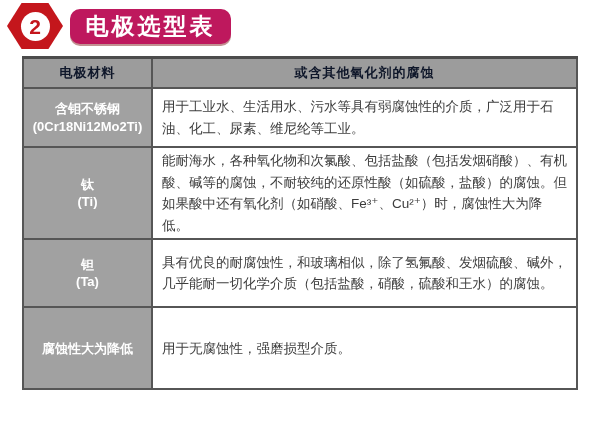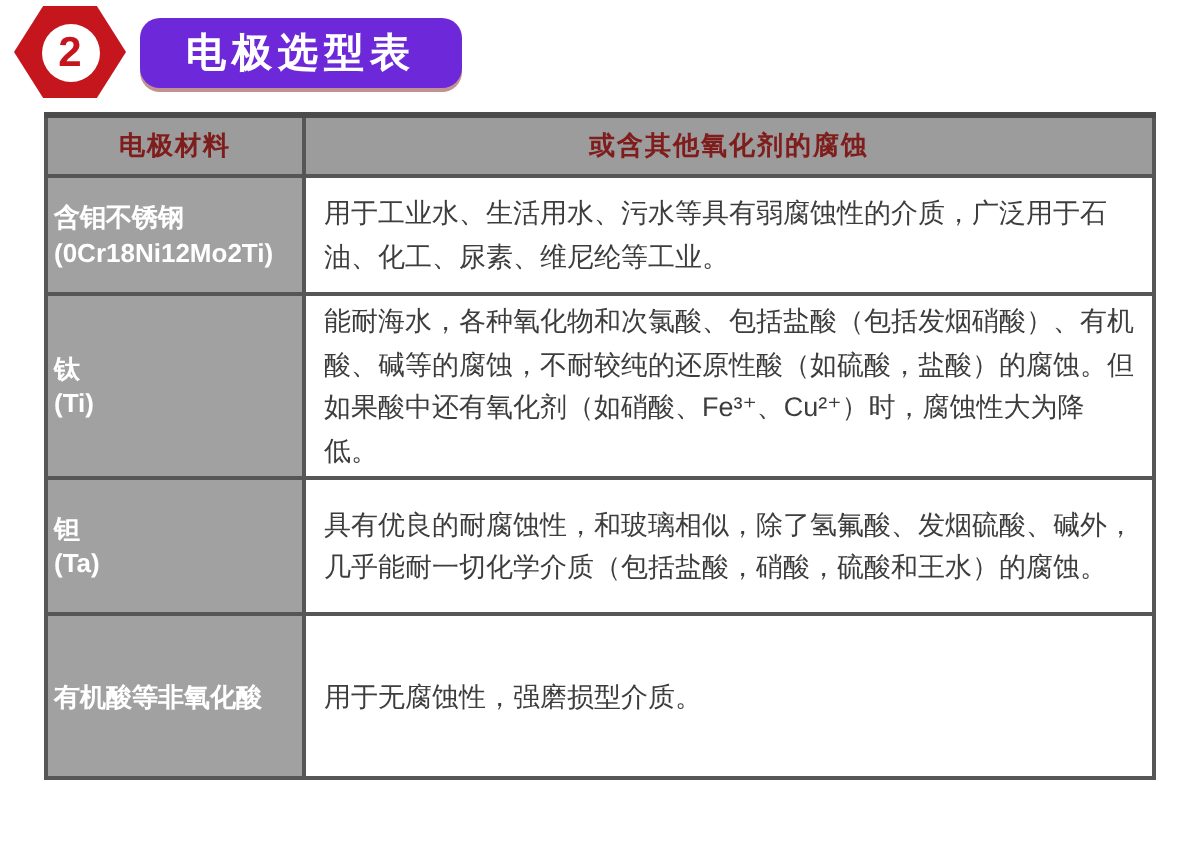--- a/index.html
+++ b/index.html
@@ -16,39 +16,39 @@
     clip-path:polygon(26% 0%,74% 0%,100% 50%,74% 100%,26% 100%,0% 50%);
     display:flex;align-items:center;justify-content:center;
   }
   .hex-circle{
     width:29px;height:29px;border-radius:50%;background:#ffffff;
     display:flex;align-items:center;justify-content:center;
     color:#c4161c;font-size:21px;font-weight:bold;line-height:1;
   }
   .pill{
     position:absolute;left:70px;top:9px;width:161px;height:35px;
-    background:#6d28d9;border-radius:10px;
+    background:#be185d;border-radius:10px;
     display:flex;align-items:center;justify-content:center;
-    color:#ffffff;font-size:20px;font-weight:bold;letter-spacing:3px;
+    color:#ffffff;font-size:23px;font-weight:bold;letter-spacing:3px;
     box-shadow:0 2px 0 rgba(120,10,12,.45);
   }
   
   table.sel{
     position:absolute;left:22px;top:56px;width:556px;
     border-collapse:collapse;table-layout:fixed;
   }
   table.sel{border:2px solid #4c4c4c;border-top-width:3px;}
   table.sel th,table.sel td{border:2px solid #565656;vertical-align:middle;}
   th.c-mat{width:119px;}
   thead th{
-    background:#9c9c9c;color:#7f1d1d;font-size:13px;font-weight:bold;
+    background:#9c9c9c;color:#0f172a;font-size:13px;font-weight:bold;
     height:24px;padding:2px 4px;letter-spacing:1px;
   }
   td.mat{
-    background:#a1a1a1;color:#ffffff;text-align:left;
+    background:#a1a1a1;color:#ffffff;text-align:center;
     font-size:13px;font-weight:bold;line-height:1.35;padding:2px 3px;
   }
   td.desc{
     background:#ffffff;color:#3d3d3d;font-size:13.5px;font-weight:normal;
     line-height:1.6;padding:2px 9px;text-align:left;
   }
   tbody tr:nth-child(1) td{height:53px;}
   tbody tr:nth-child(2) td{height:44px;}
   tbody tr:nth-child(3) td{height:62px;}
   tbody tr:nth-child(4) td{height:76px;}
@@ -90,19 +90,19 @@
     </tr>
     <tr>
       <td class="mat">
         <div>钽</div>
         <div>(Ta)</div>
       </td>
       <td class="desc">具有优良的耐腐蚀性，和玻璃相似，除了氢氟酸、发烟硫酸、碱外，几乎能耐一切化学介质（包括盐酸，硝酸，硫酸和王水）的腐蚀。</td>
     </tr>
     <tr>
       <td class="mat">
-        <div>有机酸等非氧化酸</div>
+        <div>腐蚀性大为降低</div>
       </td>
       <td class="desc">用于无腐蚀性，强磨损型介质。</td>
     </tr>
 
   </tbody>
 </table>
 
 </body></html>

